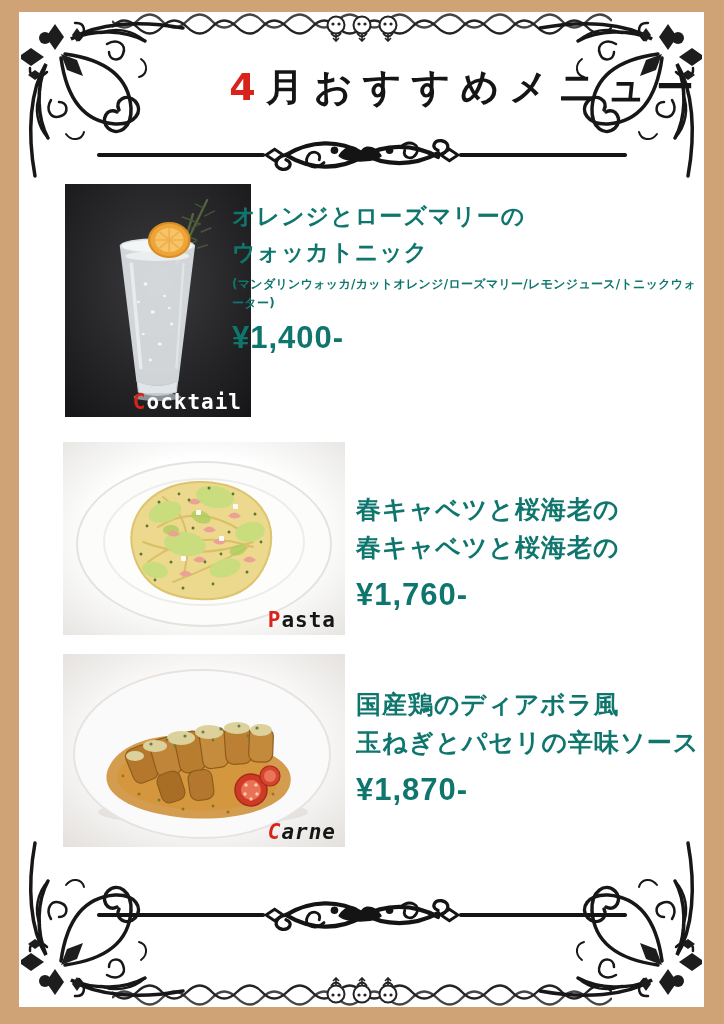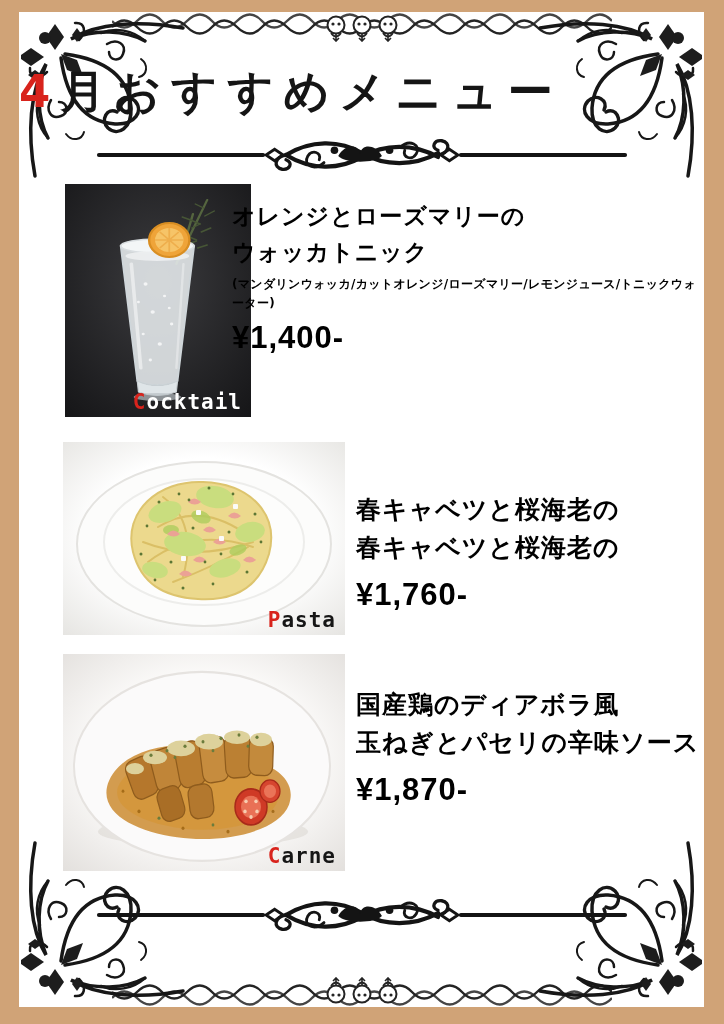--- a/index.html
+++ b/index.html
@@ -18,45 +18,45 @@
   .corner.tl{top:2px;left:2px;}
   .corner.tr{top:2px;right:2px;transform:scaleX(-1);}
   .corner.bl{bottom:2px;left:2px;transform:scaleY(-1);}
   .corner.br{bottom:2px;right:2px;transform:scale(-1,-1);}
   
   .edge{position:absolute;left:50%;width:500px;height:30px;}
   .edge.top{top:0;transform:translateX(-50%);}
   .edge.bottom{bottom:0;transform:translateX(-50%) scaleY(-1);}
   
   .title{
-    position:absolute;top:50px;left:0;right:0;text-align:left;
-    font-size:45px;font-weight:700;letter-spacing:10px;color:#151515;
+    position:absolute;top:50px;left:0;right:0;text-align:right;
+    font-size:38px;font-weight:700;letter-spacing:10px;color:#151515;
     white-space:nowrap;
   }
   .title .red{color:#d8231c;}
   
   .divider{position:absolute;left:67px;width:552px;height:38px;}
   .divider.d1{top:124px;}
   .divider.d2{top:884px;}
   
   .photo{position:absolute;}
   .photo svg{display:block;width:100%;height:100%;}
   #photo-cocktail{left:46px;top:172px;width:186px;height:233px;}
   #photo-pasta{left:44px;top:430px;width:282px;height:193px;}
-  #photo-carne{left:44px;top:642px;width:282px;height:217px;}
+  #photo-carne{left:44px;top:642px;width:282px;height:193px;font-style:italic;}
   .photo-label{
     position:absolute;right:9px;bottom:3px;
     font-family:"DejaVu Sans Mono",monospace;
     font-size:21px;font-weight:700;letter-spacing:1px;white-space:nowrap;
   }
   .photo-label.light{color:#ffffff;}
   .photo-label.dark{color:#161616;}
   .photo-label .initial{color:#d8231c;}
   
-  .itemtext{position:absolute;color:#000000;}
+  .itemtext{position:absolute;color:#0f766e;}
   #text-cocktail{left:213px;top:186px;width:472px;}
   #text-pasta{left:337px;top:452px;width:340px;margin-top:27px;}
   #text-carne{left:337px;top:674px;width:345px;}
   .name{font-size:23px;font-weight:700;line-height:36px;letter-spacing:1px;}
   #text-pasta .name,#text-carne .name{font-size:25px;line-height:38px;}
   .desc{font-size:12px;line-height:19px;margin-top:5px;letter-spacing:.3px;font-weight:600;}
   .price{font-family:Liberation Sans, sans-serif;font-size:31px;font-weight:700;margin-top:10px;letter-spacing:1px;}
   #text-cocktail .price{margin-top:7px;}
 </style>
 </head>

